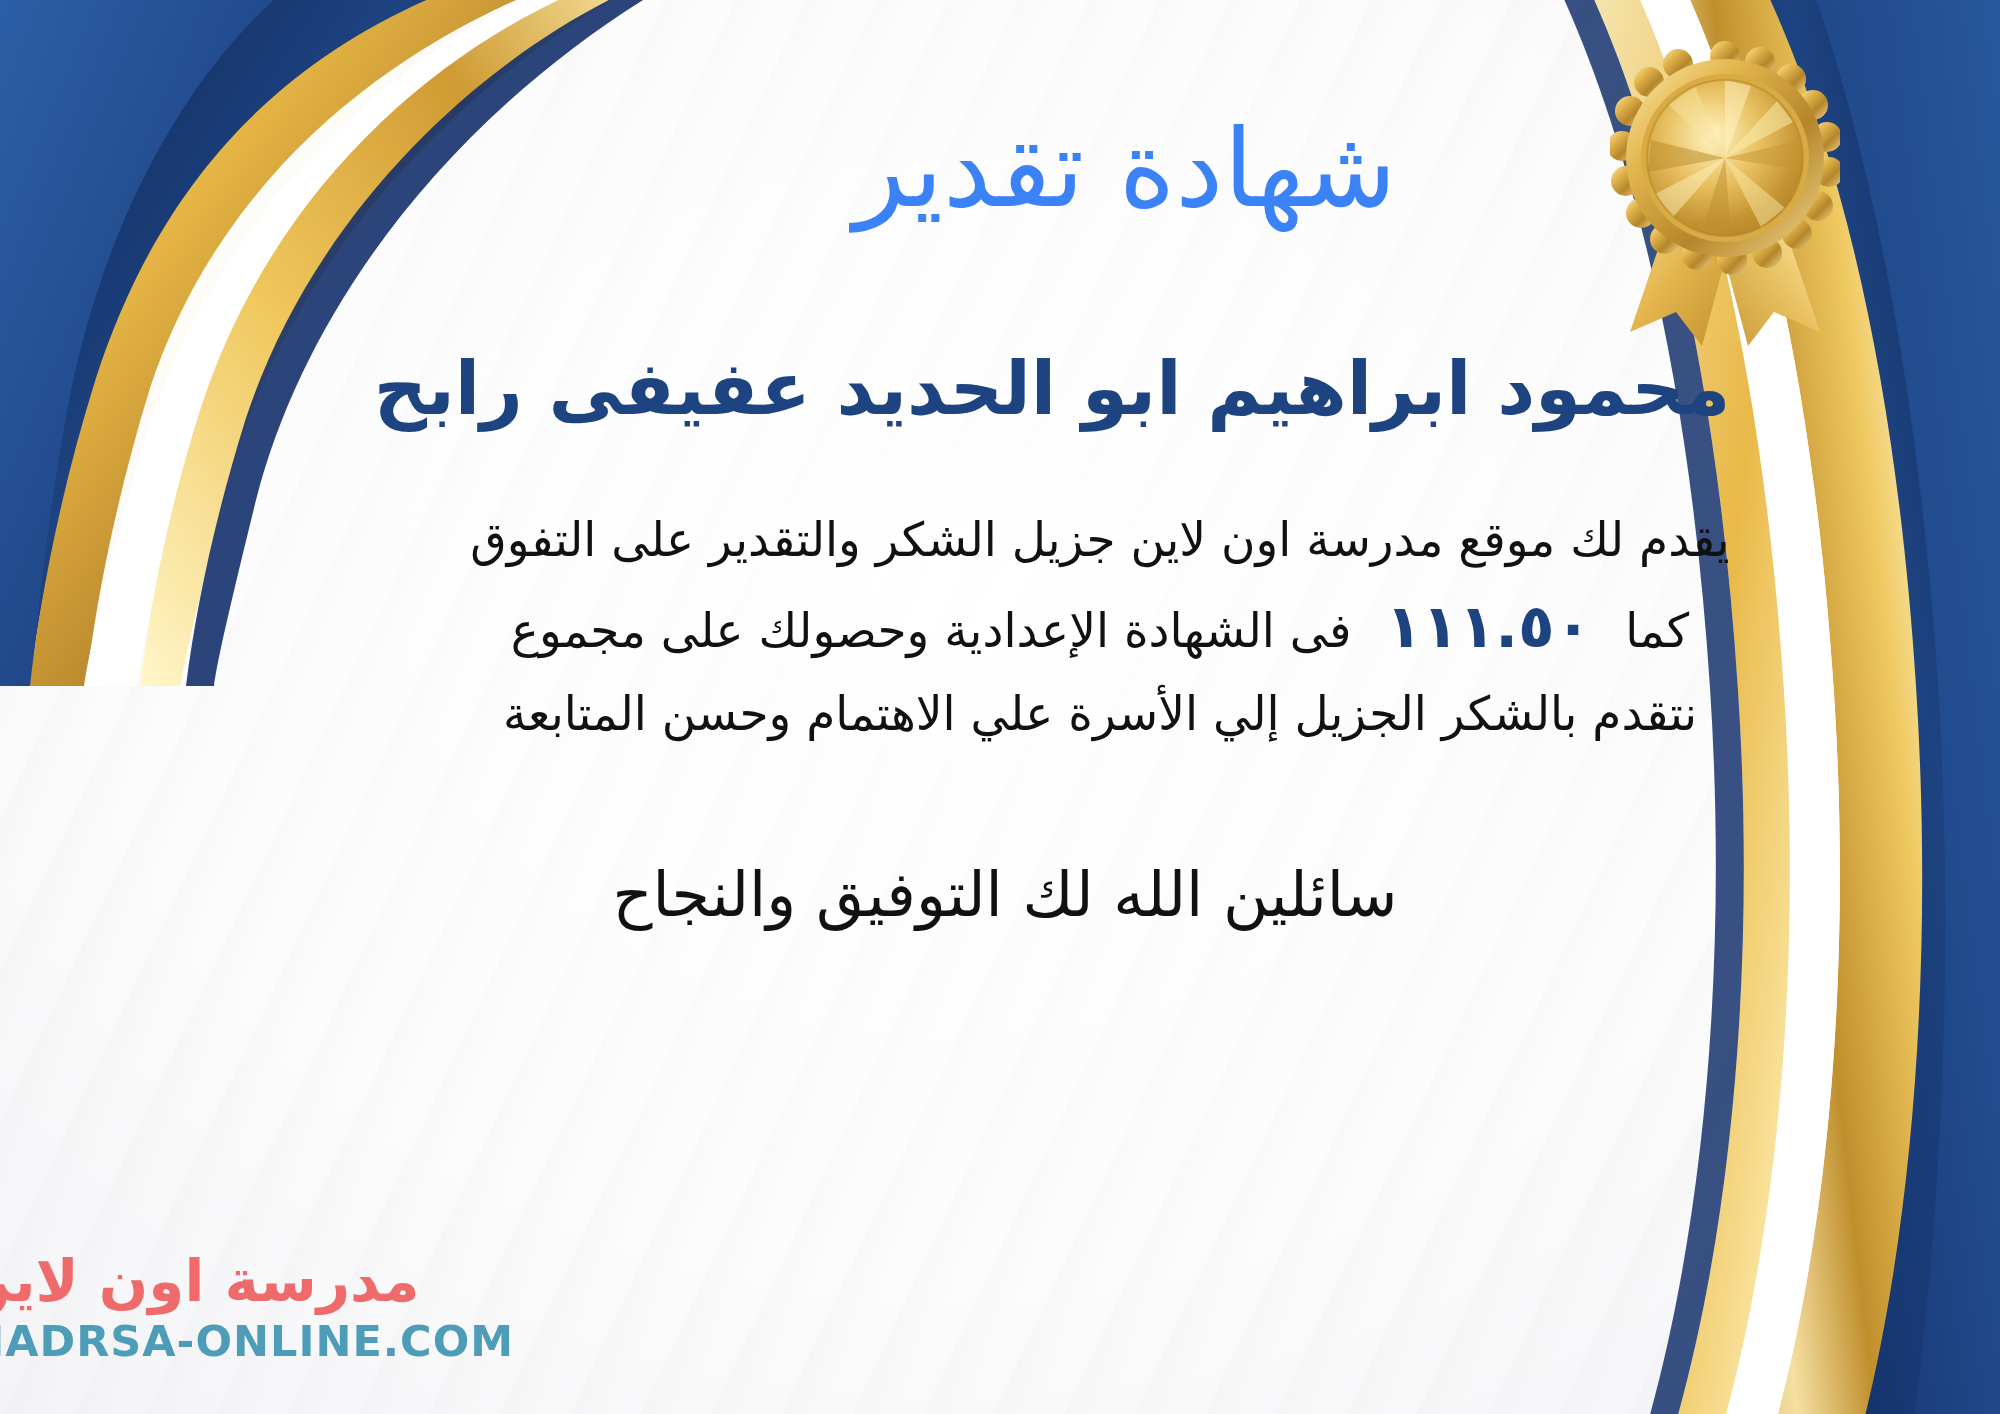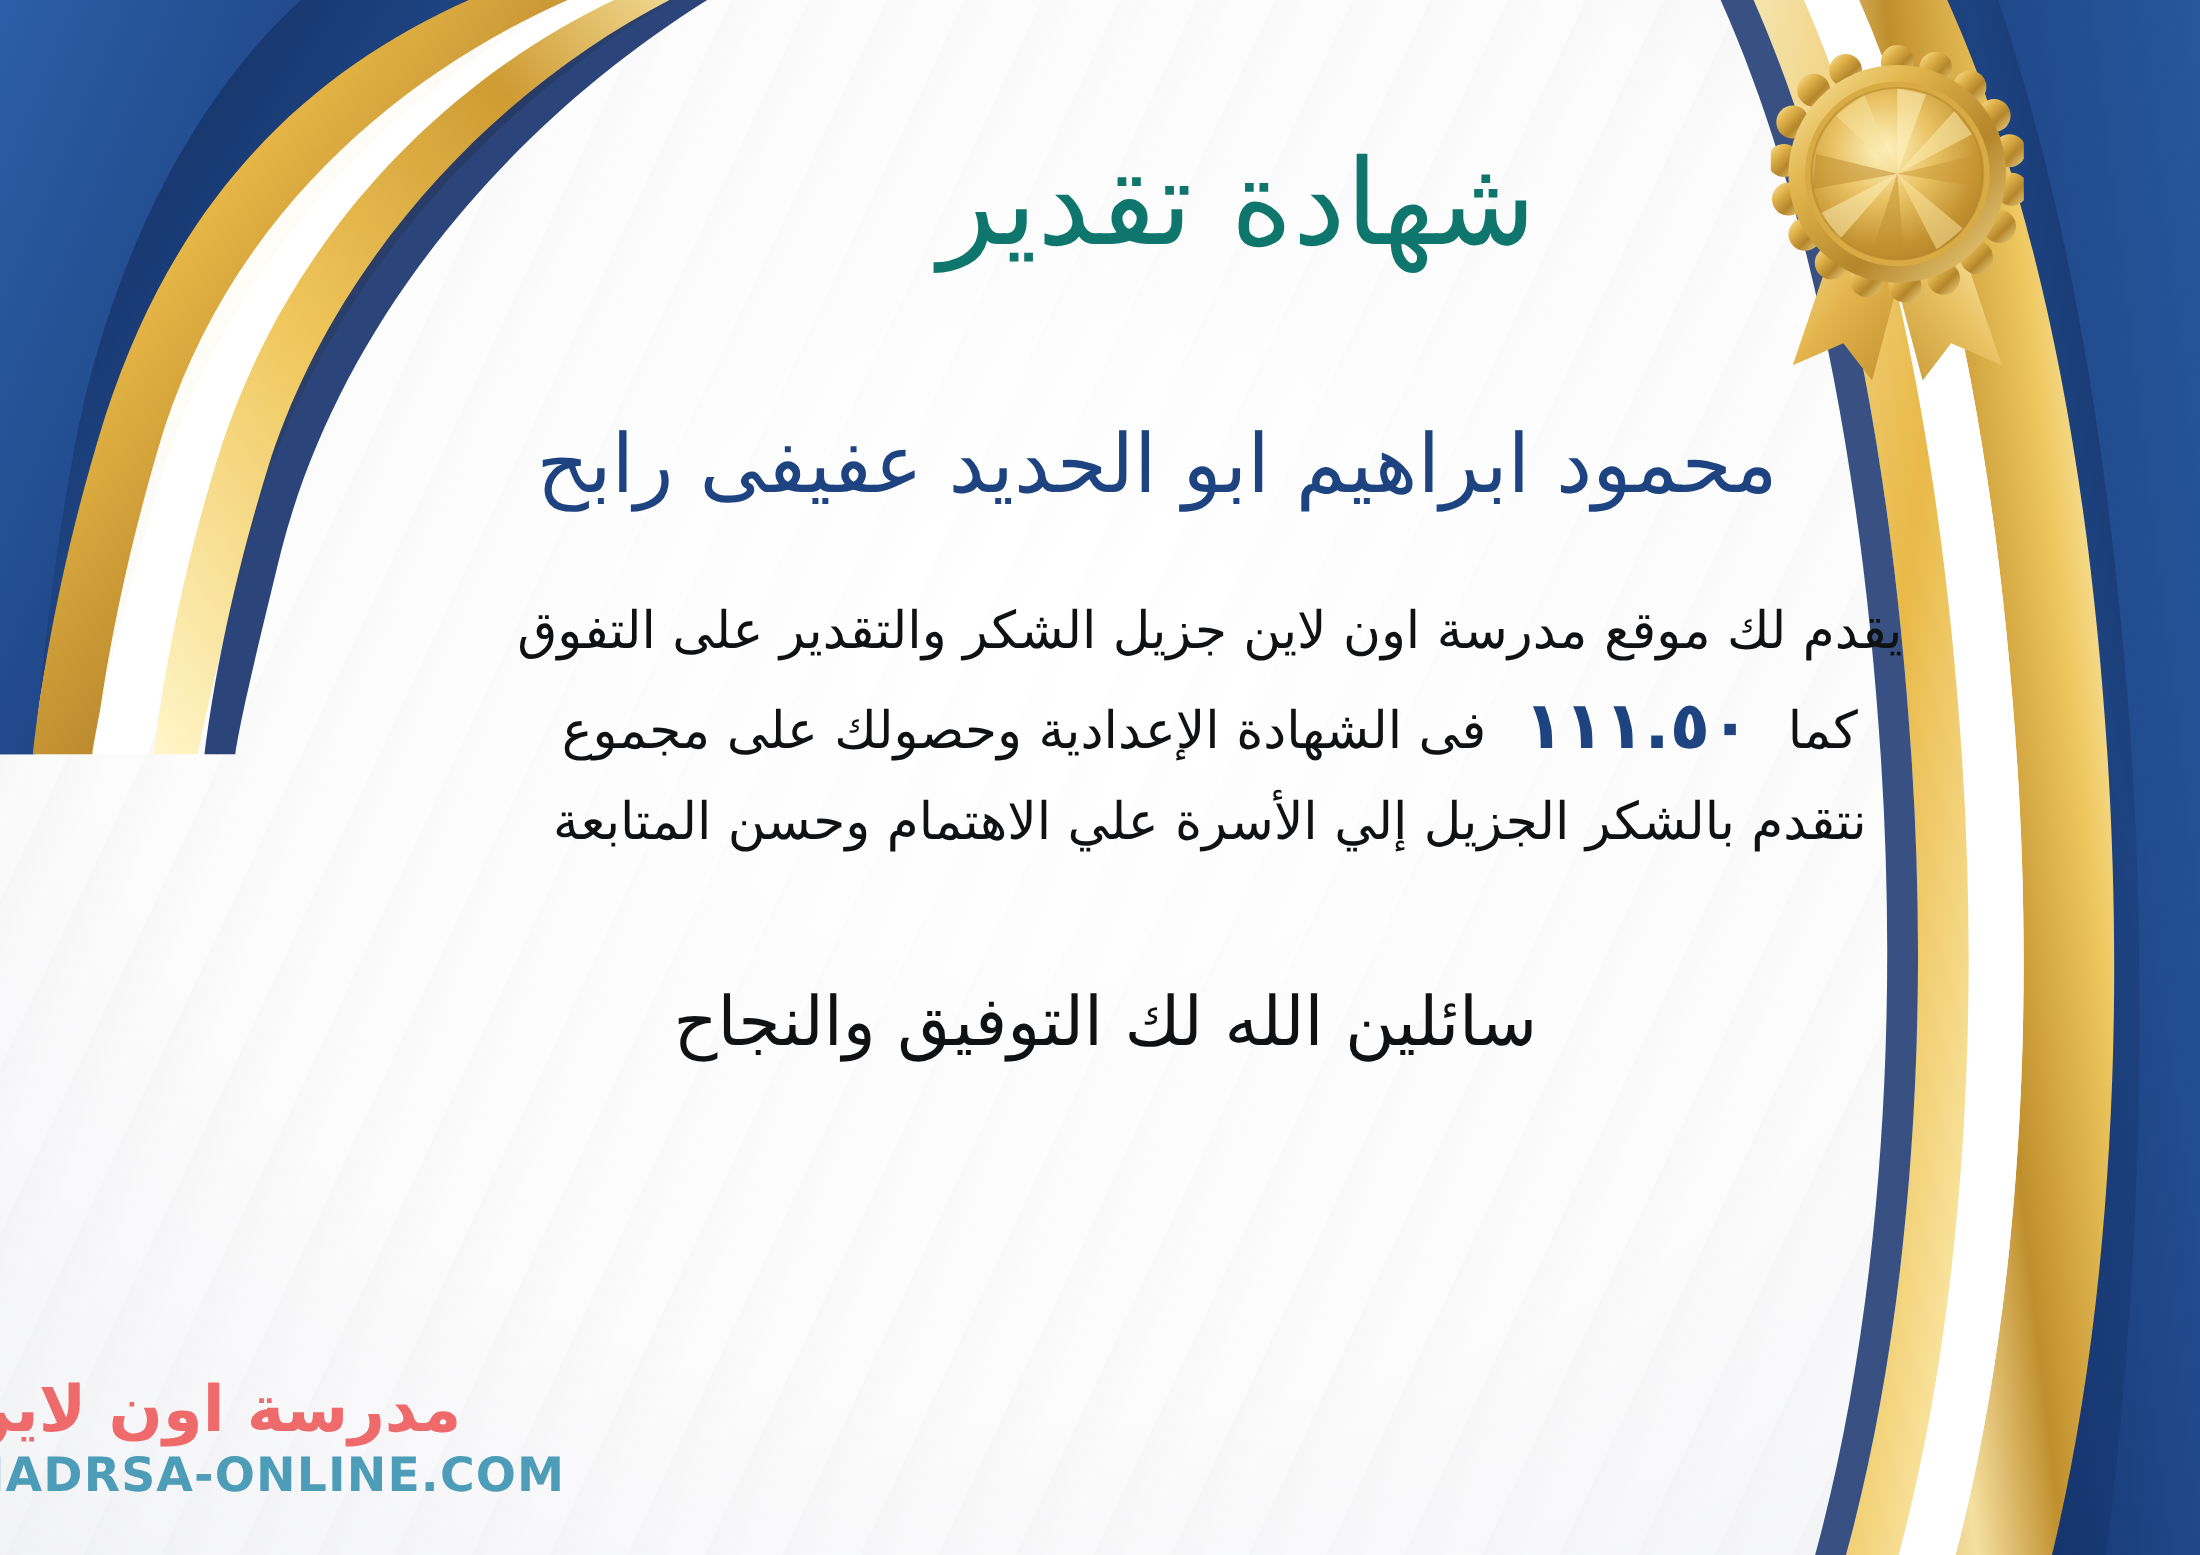--- a/index.html
+++ b/index.html
@@ -58,41 +58,41 @@
 
   
   .content{
     position:absolute;
     left:0;right:0;top:0;
     padding:0;
     text-align:center;
   }
 
   .cert-title{
-    margin:17px;
+    margin:0;
     padding-top:112px;
     padding-left:480px;
     padding-right:230px;
     font-size:108px;
     line-height:1.05;
     font-weight:400;
-    color:#0f766e;
+    color:#3b82f6;
     letter-spacing:0px;
     white-space:nowrap;
     text-align:center;
   }
 
   .recipient-name{
     margin:0;
     padding-top:122px;
     padding-left:180px;
     padding-right:76px;
     font-size:74px;
     line-height:1.12;
-    font-weight:400;
+    font-weight:700;
     color:#1d4380;
     white-space:nowrap;
     text-align:center;
   }
 
   .body-block{
     margin:0;
     padding-top:72px;
     padding-left:200px;
     font-size:47px;

